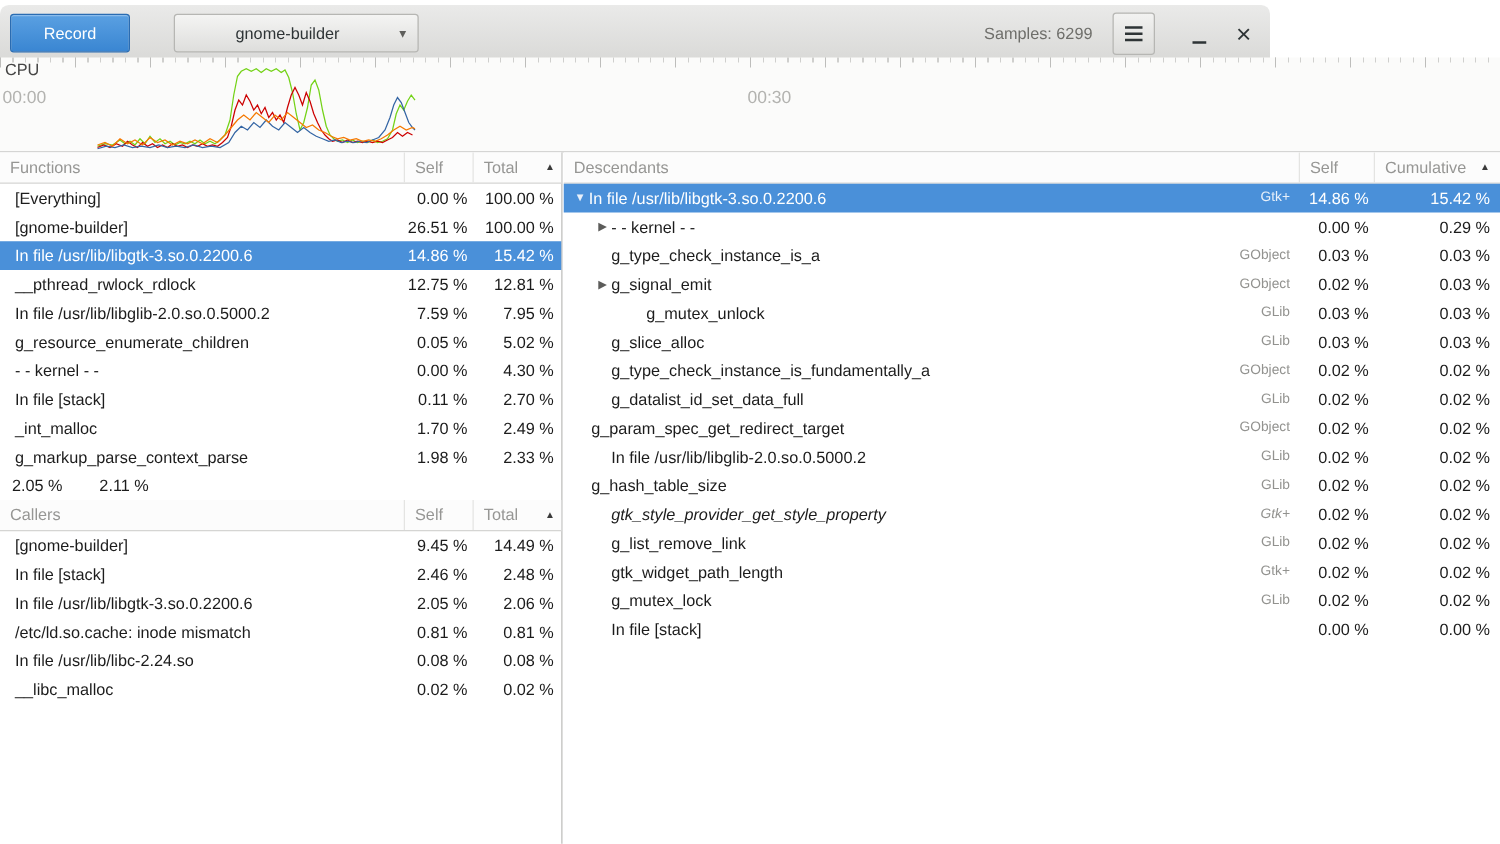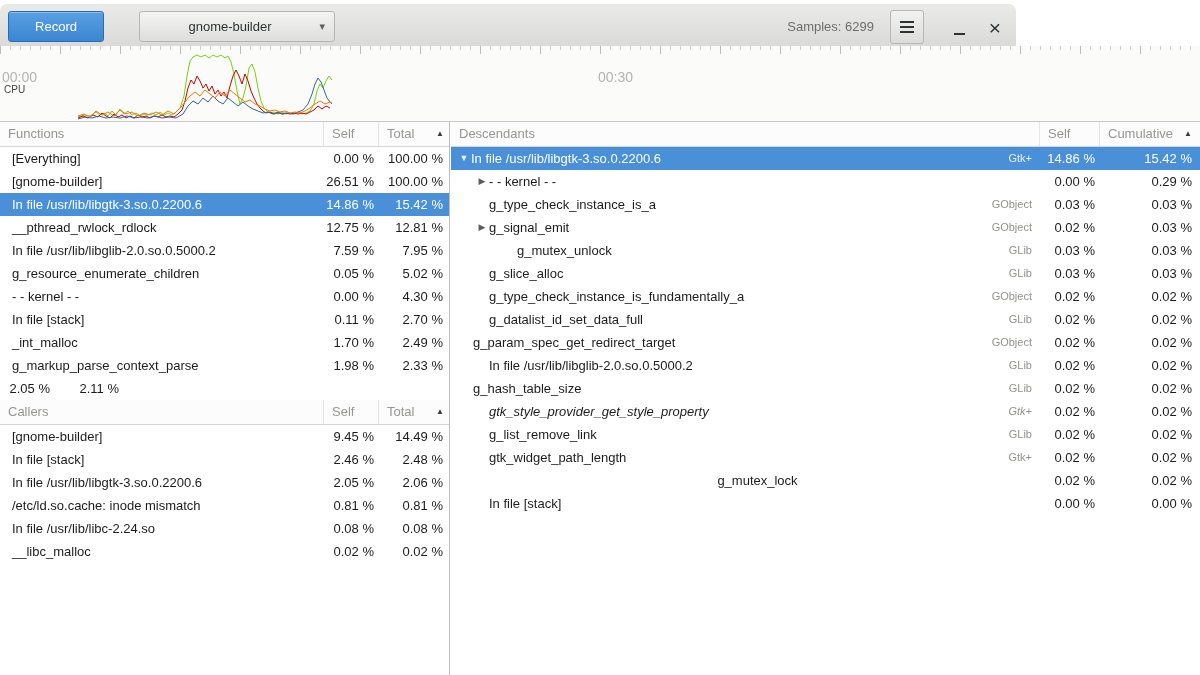--- a/index.html
+++ b/index.html
@@ -31,21 +31,21 @@
   .minbar{display:block;width:11px;height:2px;background:#2e3436;margin-top:13px;}
   .close{right:4px;font-size:21px;line-height:1;}
 
   
   .cpu-area{position:absolute;top:46px;left:0;width:1200px;height:76px;background:#fbfbfa;
     border-bottom:1px solid #c9c9c7;}
   .ruler-minor{position:absolute;top:0;left:0;width:100%;height:4px;
     background:repeating-linear-gradient(to right,#cfcfcd 0 1px,transparent 1px 10px);}
   .ruler-major{position:absolute;top:0;left:0;width:100%;height:8px;
     background:repeating-linear-gradient(to right,#bdbdbb 0 1px,transparent 1px 60px);}
-  .cpu-label{position:absolute;top:2px;left:4px;font-size:10px;color:#454545;margin-top:36px;}
+  .cpu-label{position:absolute;top:2px;left:4px;font-size:13px;color:#454545;}
   .tlabel{position:absolute;top:11px;font-size:14px;color:#b3b3b0;margin-top:12px;}
   .chart{position:absolute;top:0;left:0;}
 
   
   .panel-left{position:absolute;top:122px;left:0;width:450px;height:553px;background:#fff;
     border-right:1px solid #bebebc;}
   .panel-right{position:absolute;top:122px;left:451px;width:749px;height:553px;background:#fff;}
   .thead{display:flex;height:25px;background:#fcfcfc;border-bottom:1px solid #d5d5d3;color:#969694;}
   .th{line-height:24px;padding:0 8px;border-right:1px solid #e4e4e2;white-space:nowrap;overflow:hidden;}
   .th.namecol{flex:1;}
@@ -348,21 +348,21 @@
       <div class="drow">
         <div class="dnamecol" style="padding-left: 24px;">
           <span class="exp"></span>
           <span class="dname">gtk_widget_path_length</span>
           <span class="dtag">Gtk+</span>
         </div>
         <div class="dnum">0.02 %</div>
         <div class="dnum cum">0.02 %</div>
       </div>
       <div class="drow">
-        <div class="dnamecol" style="padding-left: 24px; flex-direction: column;">
+        <div class="dnamecol" style="padding-left: 24px;">
           <span class="exp"></span>
           <span class="dname">g_mutex_lock</span>
           <span class="dtag">GLib</span>
         </div>
         <div class="dnum">0.02 %</div>
         <div class="dnum cum">0.02 %</div>
       </div>
       <div class="drow">
         <div class="dnamecol" style="padding-left: 24px;">
           <span class="exp"></span>

